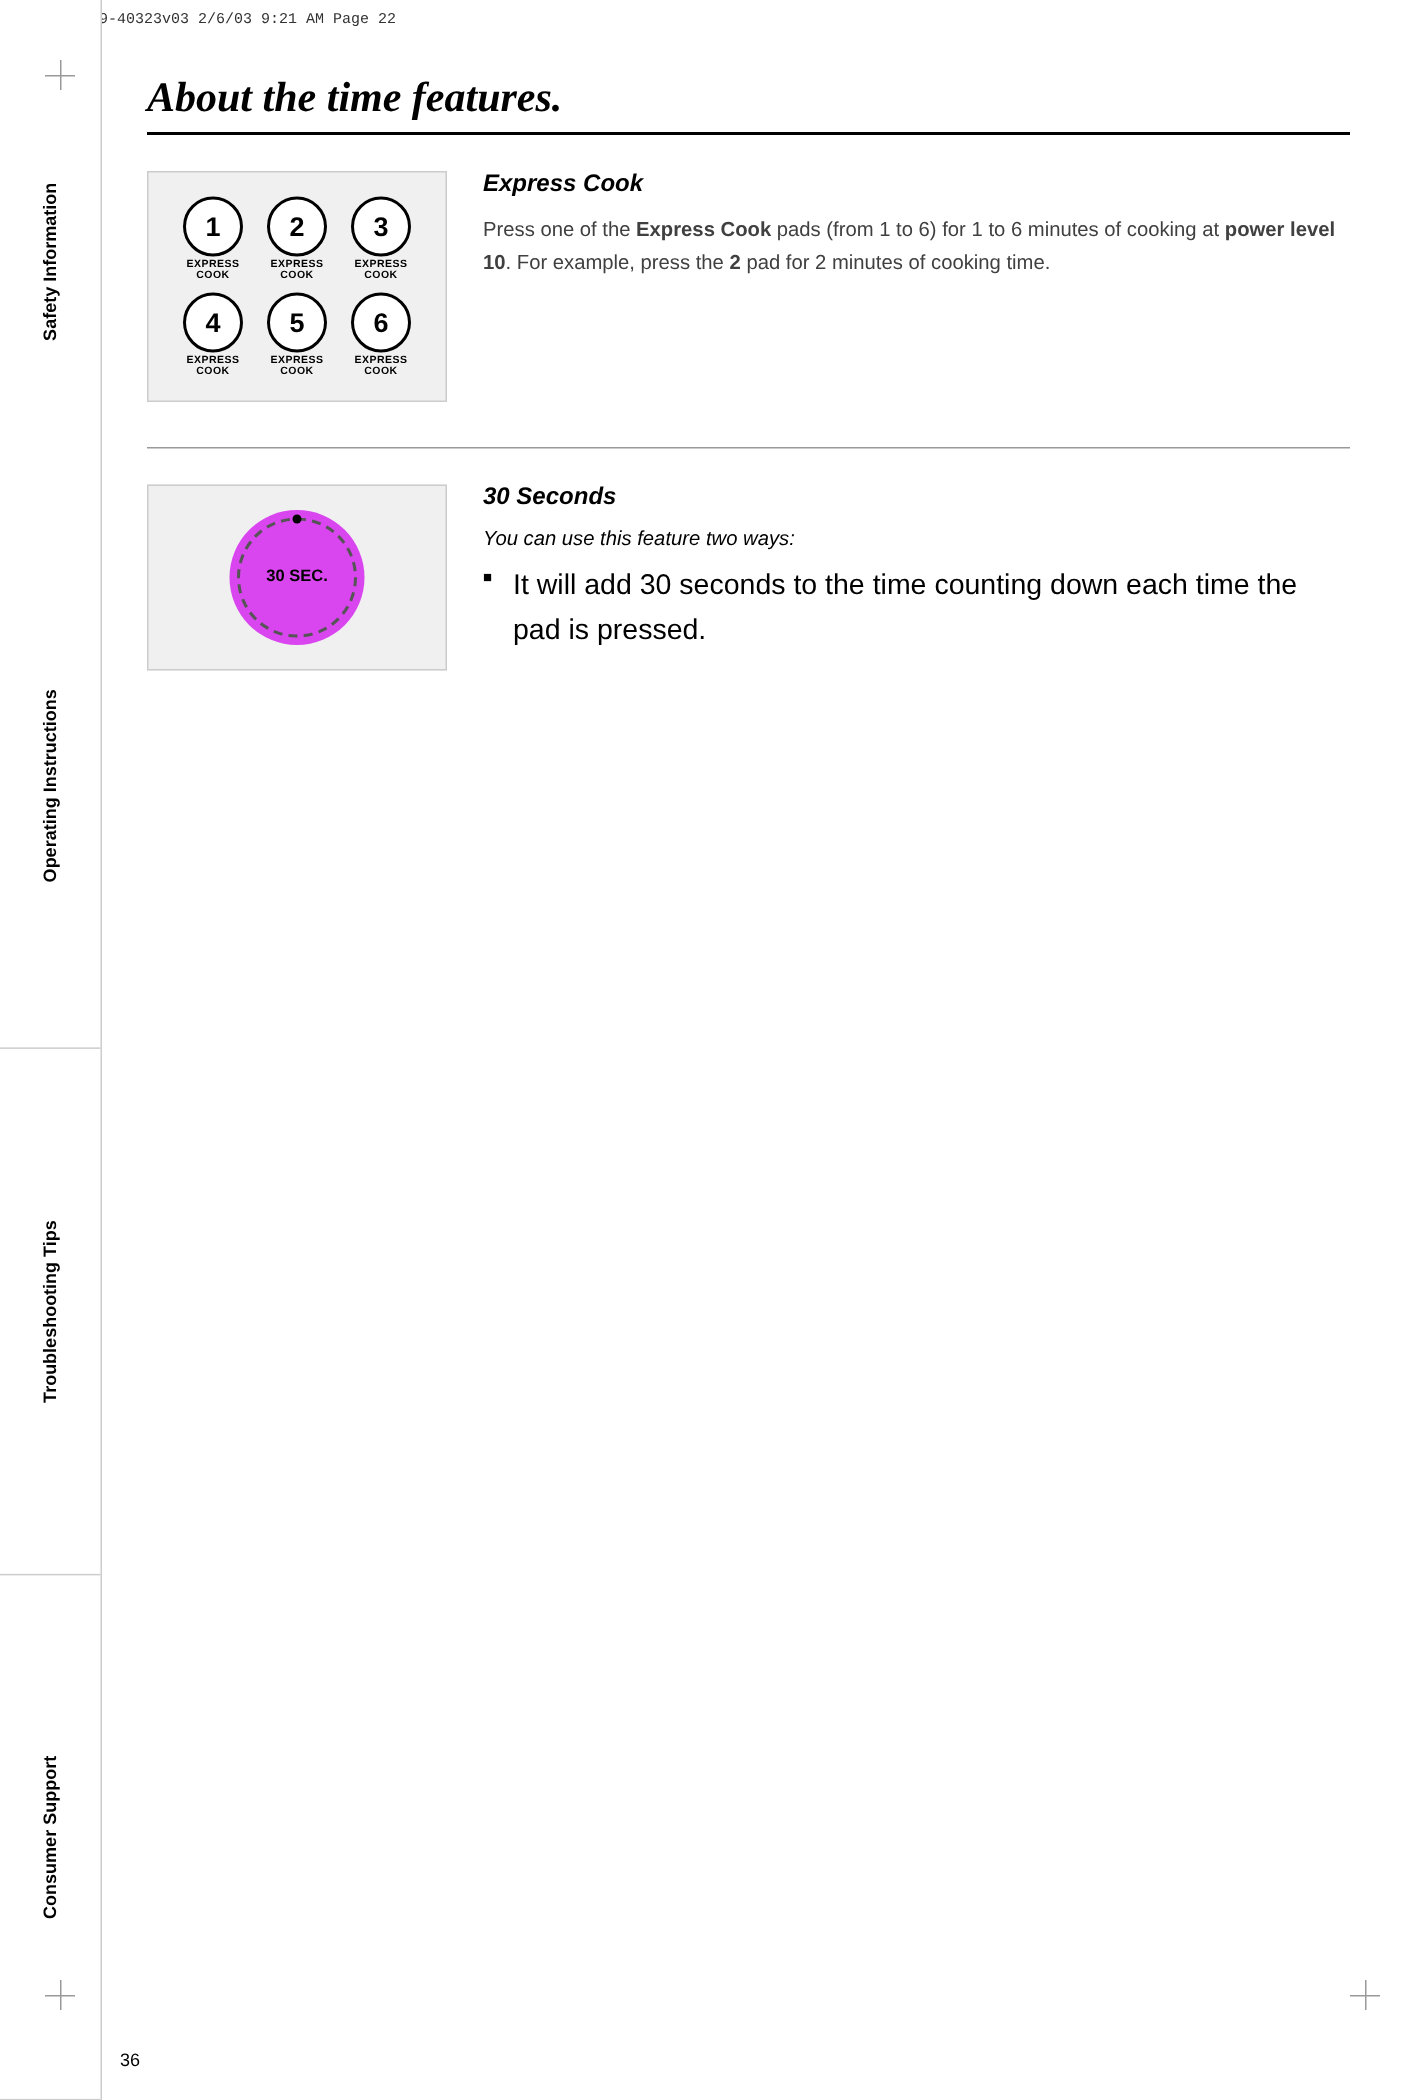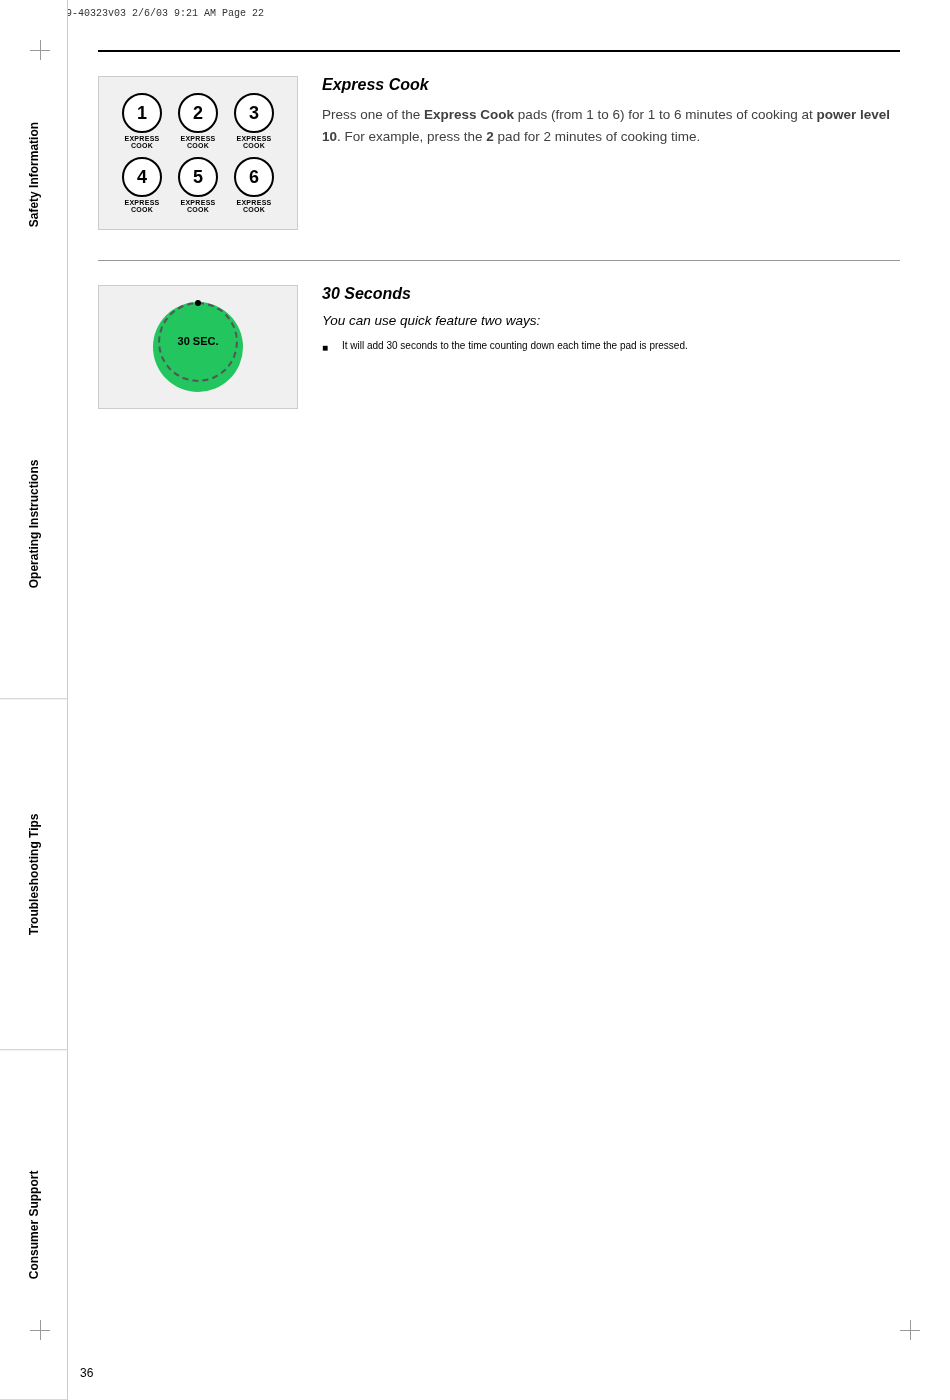--- a/index.html
+++ b/index.html
@@ -186,23 +186,24 @@
       justify-content: center;
       width: 100%;
       height: 100%;
     }
 
     .sec-button {
       width: 90px;
       height: 90px;
       border-radius: 50%;
       border: none;
-      background: #22c55e;
+      background: #d946ef;
       position: relative;
       display: flex;
+      align-items: center;
       justify-content: center;
     }
 
     .sec-button-inner {
       width: 80px;
       height: 80px;
       border-radius: 50%;
       border: 2px dashed #555;
       display: flex;
       align-items: center;
@@ -231,21 +232,21 @@
     }
 
     
     .bullet-list {
       list-style: none;
       padding: 0;
       margin: 8px 0;
     }
 
     .bullet-list li {
-      font-size: 10px;
+      font-size: 19px;
       line-height: 1.6;
       margin-bottom: 10px;
       padding-left: 20px;
       position: relative;
       color: #000;
     }
 
     .bullet-list li::before {
       content: '■';
       position: absolute;
@@ -296,20 +297,21 @@
 
 <div class="side-tabs">
   <div class="side-tab">Safety Information</div>
   <div class="side-tab">Operating Instructions</div>
   <div class="side-tab">Troubleshooting Tips</div>
   <div class="side-tab">Consumer Support</div>
 </div>
 
 <div class="main-content">
 
+  <div class="page-title">About the time features.</div>
   <hr class="title-rule">
 
   <div class="section">
     <div class="section-image">
       <div class="keypad">
         <div class="key">
           <div class="key-circle">1</div>
           <div class="key-label">EXPRESS COOK</div>
         </div>
         <div class="key">
@@ -352,21 +354,21 @@
           <div class="sec-button-inner">
             <div class="sec-button-dot"></div>
             <div class="sec-button-text">30 SEC.</div>
           </div>
         </div>
       </div>
     </div>
 
     <div class="section-text">
       <div class="section-heading">30 Seconds</div>
-      <span class="section-italic">You can use quick feature two ways:</span>
+      <span class="section-italic">You can use this feature two ways:</span>
       <ul class="bullet-list">
         <li>It will add 30 seconds to the time counting down each time the pad is pressed.</li>
       </ul>
     </div>
   </div>
 
 </div>
 
 <div class="page-number">36</div>
 

